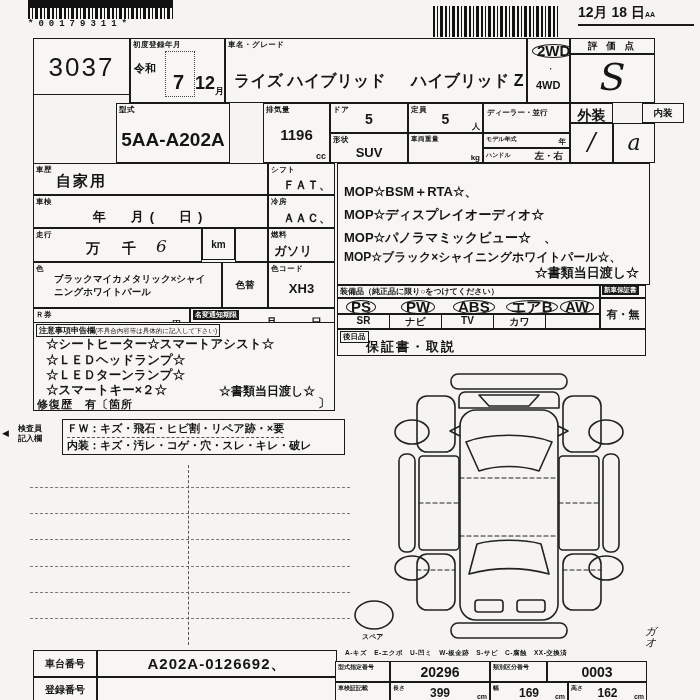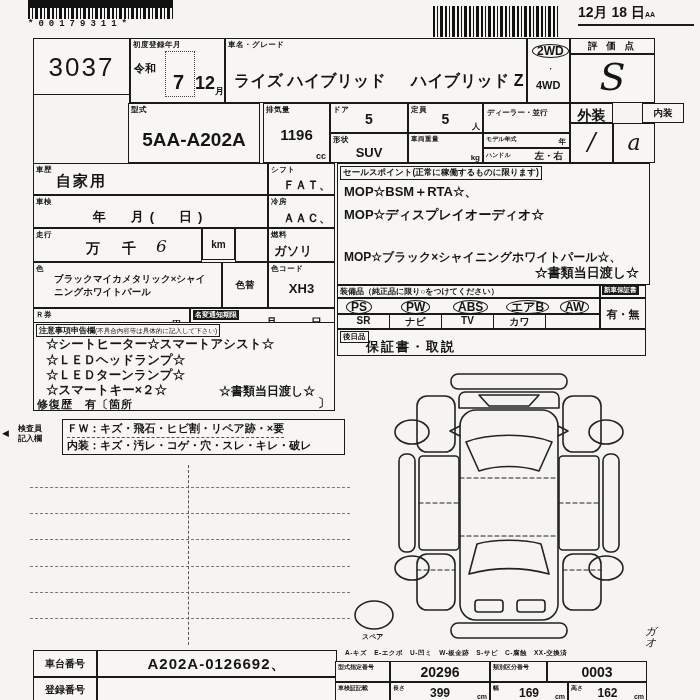--- a/index.html
+++ b/index.html
@@ -9,21 +9,21 @@
   .cell{position:absolute;border:1.5px solid #1a1a1a;box-sizing:border-box;background:#f7f6f2;}
   .nobg{background:transparent;}
   .lbl{position:absolute;top:1px;left:2px;font-size:7.5px;font-weight:bold;letter-spacing:0.5px;white-space:nowrap;}
   .val-c{position:absolute;left:0;right:0;text-align:center;font-weight:bold;}
   .hand{font-family:"DejaVu Serif",serif;font-style:italic;font-weight:normal;}
   .tag-box{border:1.3px solid #1a1a1a;padding:0 2px;font-weight:bold;}
   .tag-inv{background:#1a1a1a;color:#f5f4f0;padding:0 2px;font-weight:bold;}
   .pre{white-space:pre-line;}
   .barcode{background:repeating-linear-gradient(90deg,#111 0 2px,transparent 2px 4px,#111 4px 5px,transparent 5px 7px,#111 7px 10px,transparent 10px 12px);}
   .mono{font-family:"Liberation Mono",monospace;}
-  .oval{display:inline-block;border:1.4px solid #1a1a1a;border-radius:50%;padding:0 4px;font-weight:bold;font-size:12px;line-height:12px;}
+  .oval{display:inline-block;border:1.4px solid #1a1a1a;border-radius:50%;padding:0 4px;font-weight:bold;font-size:15px;line-height:12px;}
   .hline{position:absolute;left:30px;width:320px;border-top:1.2px dashed #777;}
   svg{display:block;}
   .small6{font-size:6px;line-height:7px;font-weight:bold;}
 </style>
 </head>
 <body>
 
 <div id="sheet">
 
   <div class="abs" style="left:28px;top:0;width:145px;height:8px;background:#111;"></div>
@@ -74,21 +74,21 @@
   <div class="cell" style="left:613px;top:103px;width:42px;height:20px;margin-left:29px;">
     <span class="val-c" style="top:3px;font-size:9.5px;">内装</span>
   </div>
   <div class="cell" style="left:570px;top:123px;width:43px;height:40px;">
     <span class="val-c hand" style="top:4px;font-size:24px;">/</span>
   </div>
   <div class="cell" style="left:613px;top:123px;width:42px;height:40px;">
     <span class="val-c hand" style="top:6px;font-size:22px;">a</span>
   </div>
 
-  <div class="cell" style="left:128px;top:103px;width:132px;height:60px;">
+  <div class="cell" style="left:116px;top:103px;width:114px;height:60px;">
     <span class="lbl">型式</span>
     <span class="val-c" style="top:25px;font-size:19px;">5AA-A202A</span>
   </div>
   <div class="cell" style="left:263px;top:103px;width:67px;height:60px;">
     <span class="lbl">排気量</span>
     <span class="val-c" style="top:22px;font-size:15px;">1196</span>
     <span class="abs" style="right:3px;bottom:1px;font-size:9px;font-weight:bold;">cc</span>
   </div>
   <div class="cell" style="left:330px;top:103px;width:78px;height:30px;">
     <span class="lbl">ドア</span>
@@ -164,23 +164,23 @@
     <span class="lbl">Ｒ券</span>
     <span class="abs" style="left:50px;top:14px;font-size:12px;font-weight:normal;">9,000</span>
     <span class="abs" style="right:8px;bottom:2px;font-size:9px;font-weight:bold;">円</span>
   </div>
   <div class="cell" style="left:190px;top:308px;width:145px;height:26px;">
     <span class="abs tag-inv" style="left:2px;top:1px;font-size:7px;">名変通知期限</span>
     <span class="abs" style="right:8px;bottom:3px;font-size:11px;font-weight:bold;letter-spacing:4px;">月　　日</span>
   </div>
 
   <div class="cell" style="left:337px;top:163px;width:313px;height:122px;">
-    <span class="abs tag-box" style="left:2px;top:2px;font-size:8.5px;">セールスポイント(正常に稼働するものに限ります)</span>
     <span class="abs" style="left:6px;top:19px;font-size:13px;font-weight:bold;white-space:nowrap;">MOP☆BSM＋RTA☆、</span>
     <span class="abs" style="left:6px;top:42px;font-size:13px;font-weight:bold;white-space:nowrap;">MOP☆ディスプレイオーディオ☆</span>
+    <span class="abs" style="left:6px;top:65px;font-size:13px;font-weight:bold;white-space:nowrap;">MOP☆パノラマミックビュー☆　、</span>
     <span class="abs" style="left:6px;top:85px;font-size:12px;font-weight:bold;white-space:nowrap;">MOP☆ブラック×シャイニングホワイトパール☆、</span>
     <span class="abs" style="right:10px;bottom:2px;font-size:13px;font-weight:bold;">☆書類当日渡し☆</span>
   </div>
 
   <div class="cell" style="left:337px;top:285px;width:263px;height:13px;">
     <span class="abs" style="left:2px;top:0px;font-size:8px;font-weight:bold;white-space:nowrap;">装備品（純正品に限り○をつけてください）</span>
   </div>
   <div class="cell" style="left:600px;top:285px;width:46px;height:13px;">
     <span class="abs tag-inv" style="left:1px;top:0px;font-size:6.5px;">新車保証書</span>
   </div>

